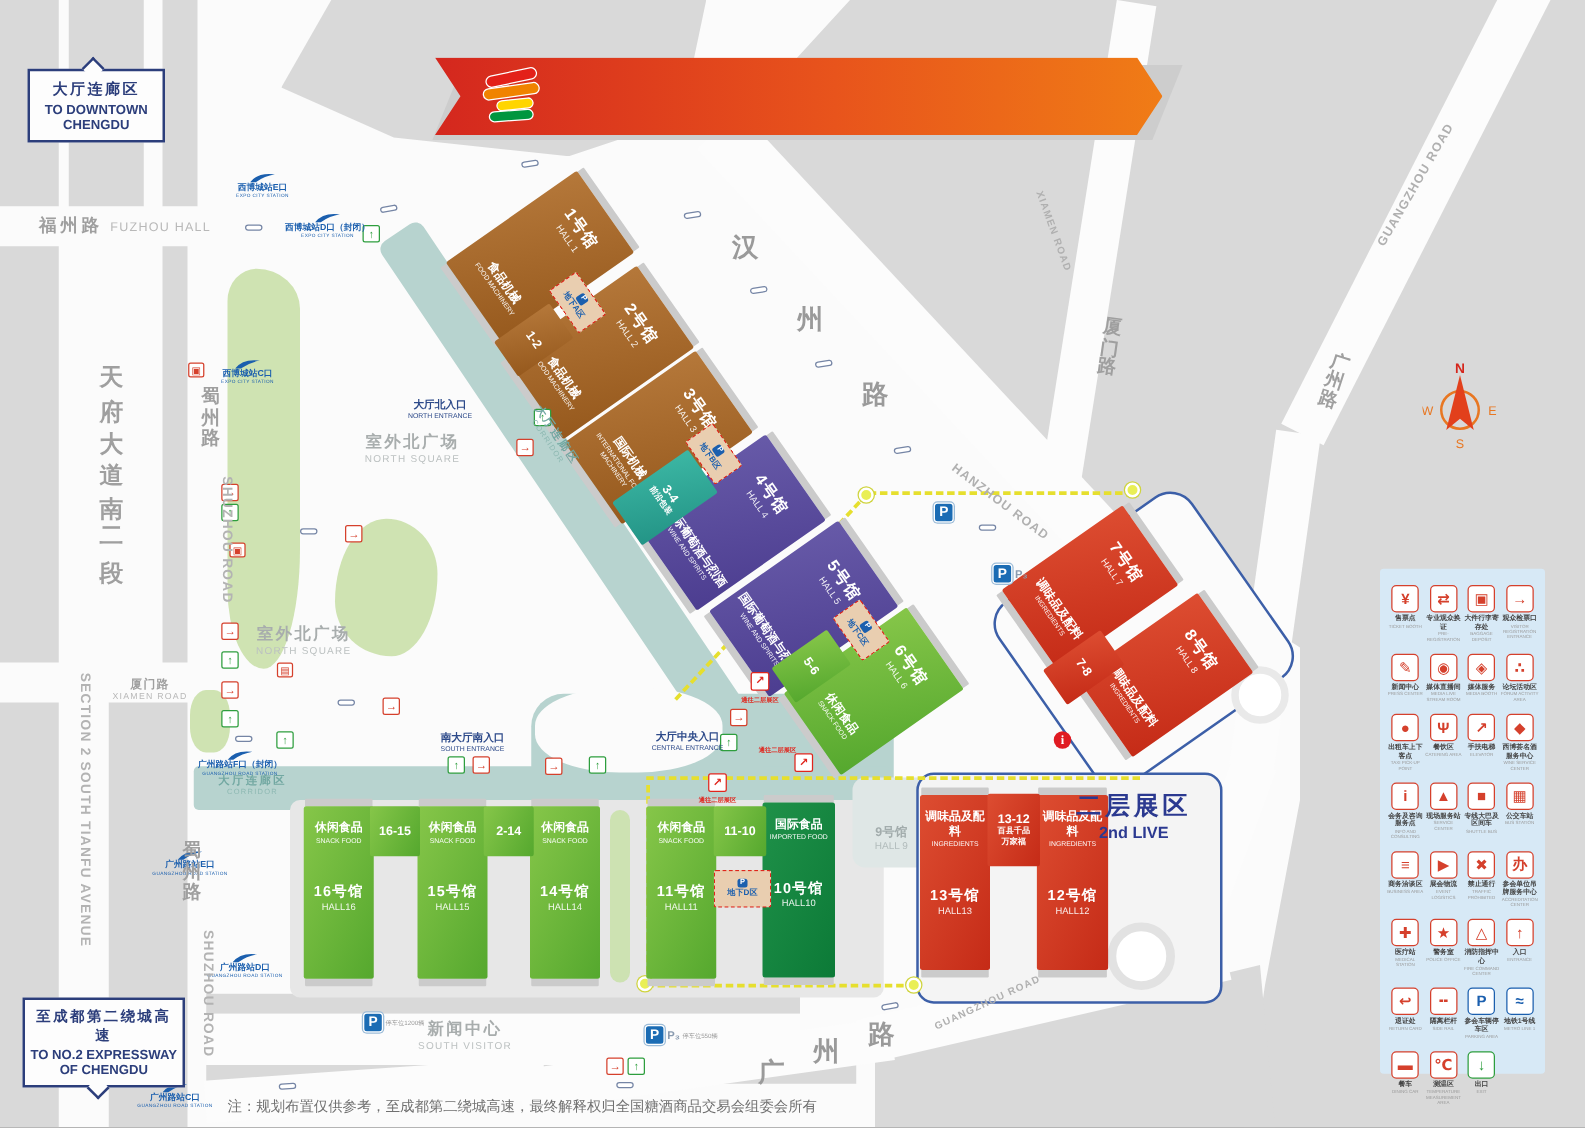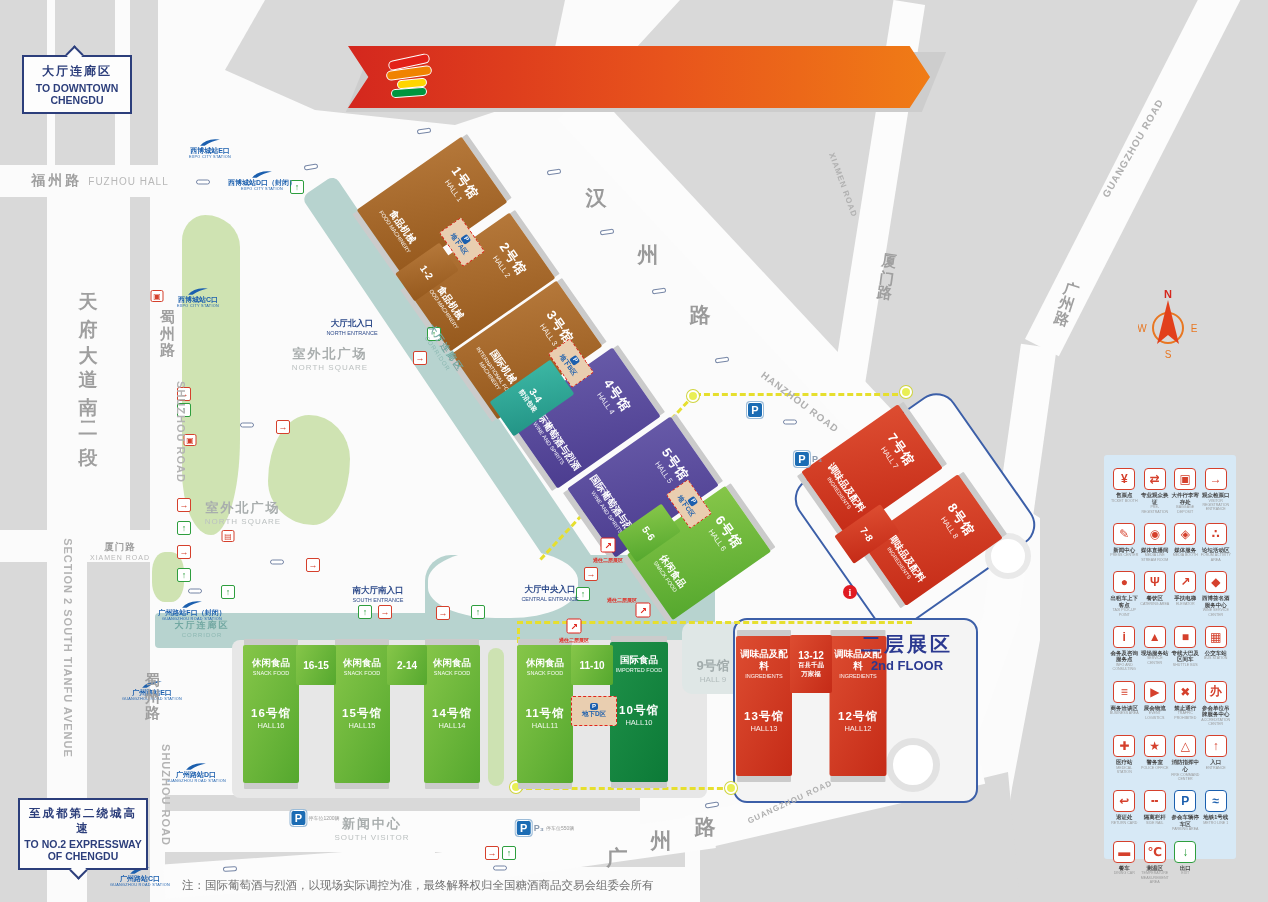--- a/index.html
+++ b/index.html
@@ -75,21 +75,21 @@
   .arrow{position:absolute;color:#1c3a94;font-weight:bold;font-size:13px;line-height:1;}
 
   
   .tl{position:absolute;text-align:center;white-space:nowrap;}
   .lbl-square .tl-zh{font-size:13px;font-weight:bold;color:#a8adad;letter-spacing:2px;}
   .lbl-square .tl-en{font-size:8px;color:#bcc1c1;letter-spacing:1px;}
   .lbl-ent .tl-zh{font-size:8.5px;font-weight:bold;color:#2d4a8a;}
   .lbl-ent .tl-en{font-size:5.5px;color:#2d4a8a;}
   .lbl-corr .tl-zh{font-size:9px;font-weight:bold;color:#72a8a2;letter-spacing:2px;}
   .lbl-corr .tl-en{font-size:6px;color:#8db8b2;letter-spacing:1px;}
-  .lbl-hall9 .tl-zh{font-size:13px;font-weight:bold;color:#a2acac;margin-top:36px;}
+  .lbl-hall9 .tl-zh{font-size:10px;font-weight:bold;color:#a2acac;margin-top:36px;}
   .lbl-hall9 .tl-en{font-size:8px;color:#b2bcbc;}
   .lbl-2f .tl-zh{font-size:20px;font-weight:bold;color:#2b3990;letter-spacing:3px;}
   .lbl-2f .tl-en{font-size:13px;font-weight:bold;color:#2b3990;}
   .lbl-road-h{display:flex;gap:6px;align-items:baseline;}
   .lbl-road-h .tl-zh{font-size:14px;font-weight:bold;color:#9f9f9f;letter-spacing:3px;}
   .lbl-road-h .tl-en{font-size:10px;color:#b8b8b8;letter-spacing:1px;}
   .lbl-road-h.stack{flex-direction:column;gap:0;align-items:center;}
   .lbl-road-h.stack .tl-zh{font-size:9.5px;letter-spacing:1px;}
   .lbl-road-h.stack .tl-en{font-size:7px;}
   .lbl-road-v .tl-zh{writing-mode:vertical-rl;font-size:15px;font-weight:bold;color:#9f9f9f;letter-spacing:16px;}
@@ -607,21 +607,21 @@
       <div class="tl ctr lbl-corr" style="left: 202px; top: 628px; transform: translate(-50%, -50%);">
       <div class="tl-zh">大厅连廊区</div>
       <div class="tl-en">CORRIDOR</div>
     </div>
       <div class="tl ctr lbl-hall9" style="left: 713px; top: 652px; transform: translate(-50%, -50%);">
       <div class="tl-zh">9号馆</div>
       <div class="tl-en">HALL 9</div>
     </div>
       <div class="tl ctr lbl-2f" style="left: 907px; top: 652px; transform: translate(-50%, -50%);">
       <div class="tl-zh">二层展区</div>
-      <div class="tl-en">2nd FLOOR</div>
+      <div class="tl-en">2nd LIVE</div>
     </div>
       <div class="tl ctr lbl-road-h" style="left: 100px; top: 181px; transform: translate(-50%, -50%);">
       <div class="tl-zh">福州路</div>
       <div class="tl-en">FUZHOU HALL</div>
     </div>
       <div class="tl ctr lbl-road-h stack" style="left: 120px; top: 551px; transform: translate(-50%, -50%);">
       <div class="tl-zh">厦门路</div>
       <div class="tl-en">XIAMEN ROAD</div>
     </div>
       <div class="tl ctr lbl-road-v big" style="left: 88px; top: 368px; transform: translate(-50%, -50%);">
@@ -892,15 +892,15 @@
       <div class="lg-zh">测温区</div>
       <div class="lg-en">TEMPERATURE MEASUREMENT AREA</div>
     </div>
       <div class="lg-item g-green">
       <div class="lg-ic">↓</div>
       <div class="lg-zh">出口</div>
       <div class="lg-en">EXIT</div>
     </div>
     </div>
 
-  <div id="note">注：国际葡萄酒与烈酒，以现场实际调控为准，最终解释权归全国糖酒商品交易会组委会所有</div>
+  <div id="note">注：规划布置仅供参考，至成都第二绕城高速，最终解释权归全国糖酒商品交易会组委会所有</div>
 
 </div>
 
 </body></html>

